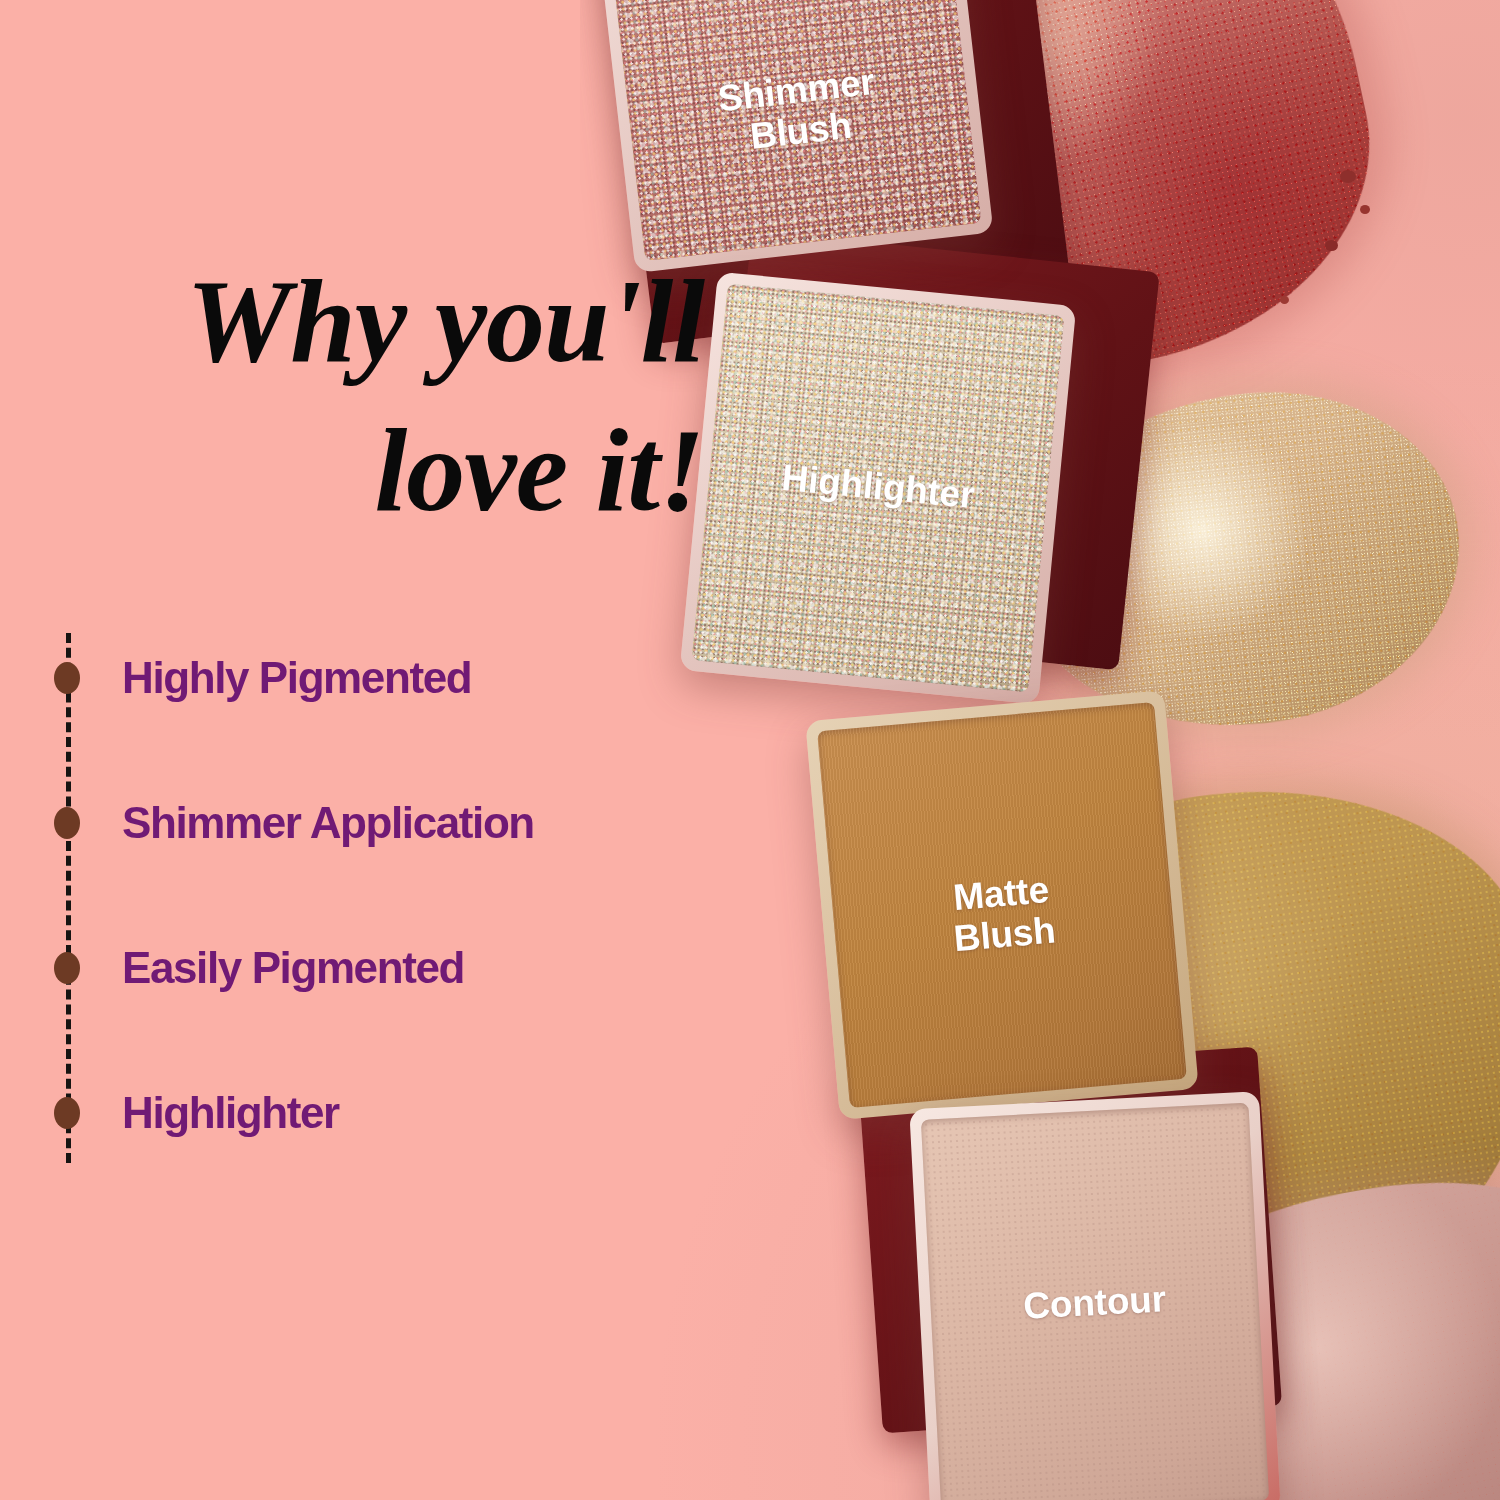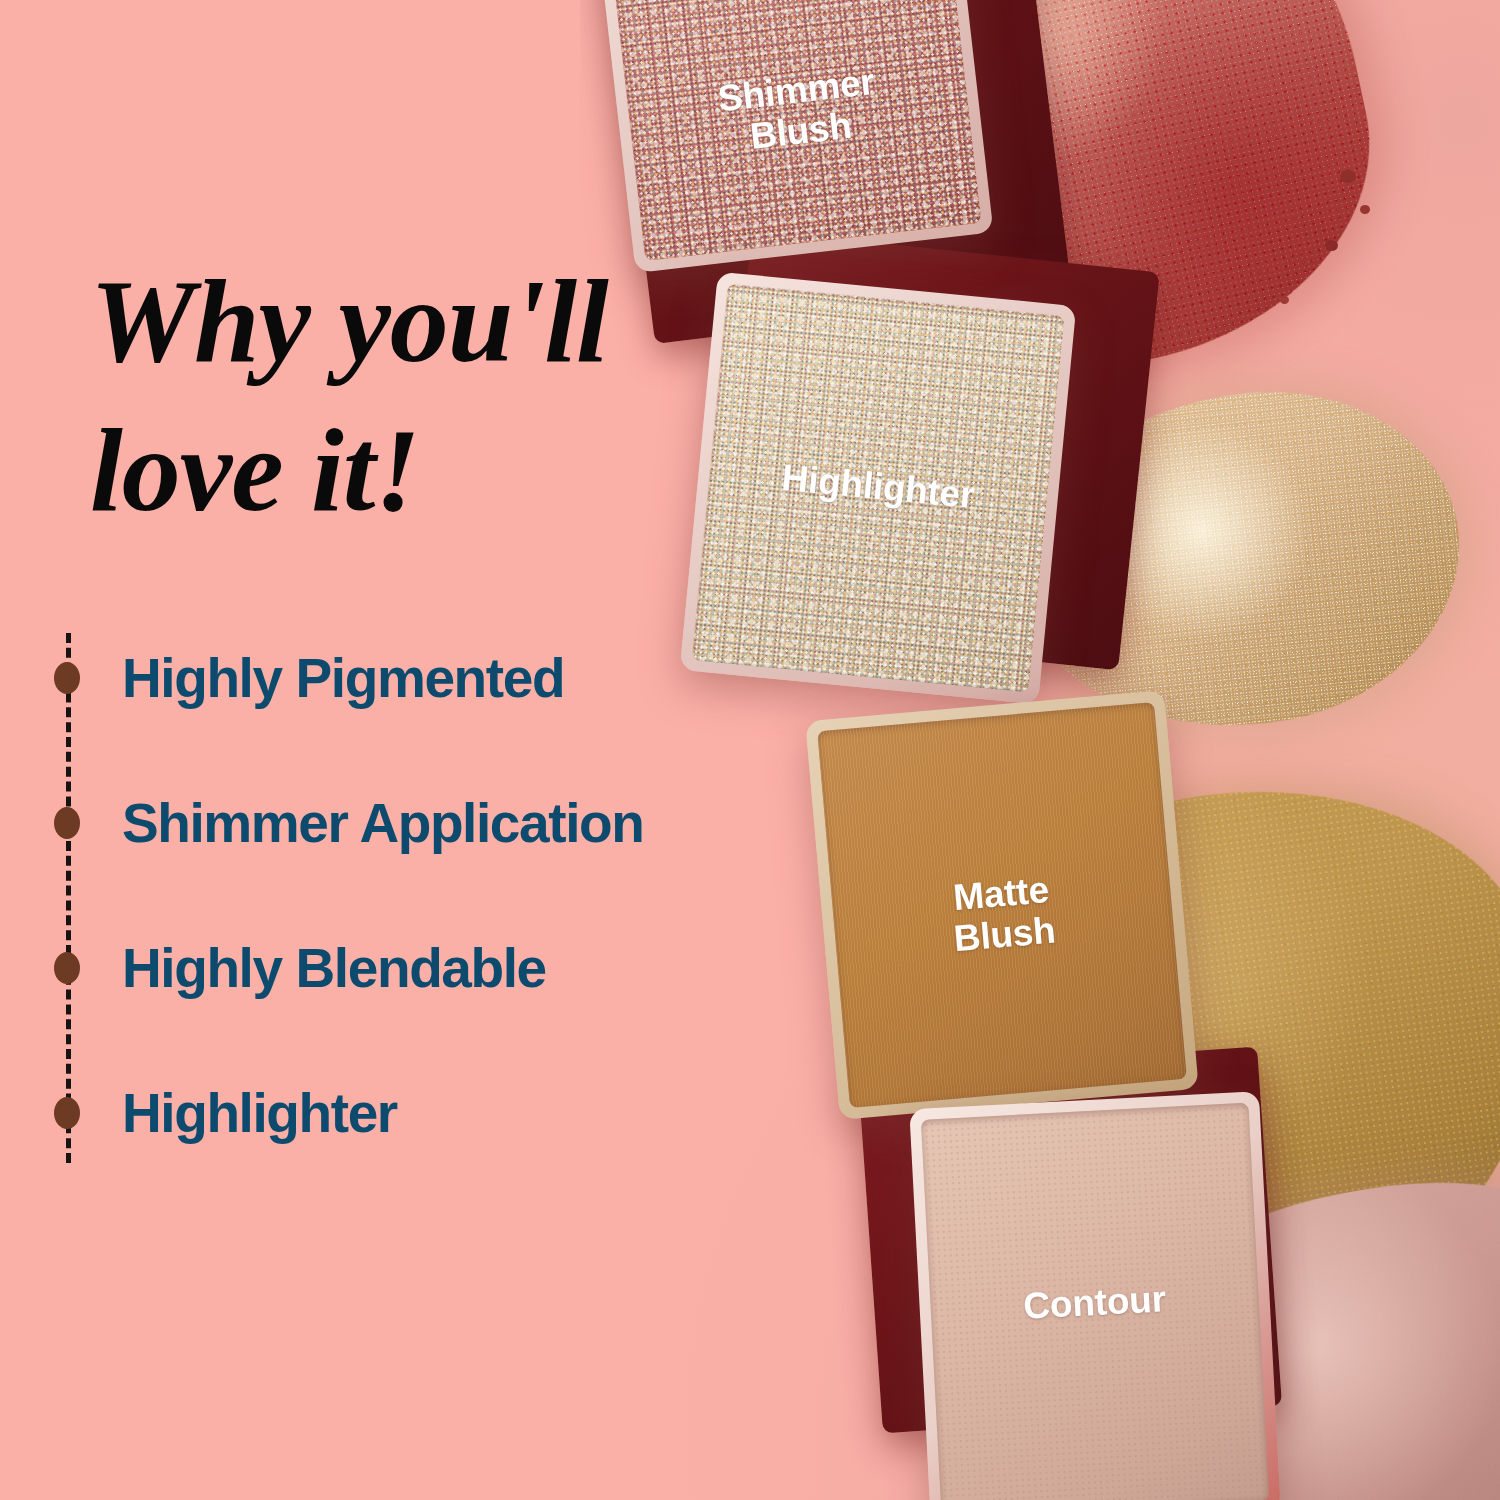--- a/index.html
+++ b/index.html
@@ -231,30 +231,31 @@
     background-image:
       radial-gradient(rgba(255,255,255,0.55) 24%, transparent 25%),
       radial-gradient(rgba(170,130,120,0.28) 22%, transparent 23%);
     background-size: 4px 4px, 6px 6px;
     background-position: 0 0, 2px 2px;
   }
 
   
   .headline {
     position: absolute;
-    left: 90px;
+    left: 84px;
     top: 248px;
     width: 620px;
     font-family: "Liberation Serif", serif;
     font-style: italic;
     font-weight: 700;
     font-size: 118px;
     line-height: 1.26;
     color: #0a0a0a;
     letter-spacing: -1px;
+    text-align: right;
   }
 
   .features {
     position: absolute;
     left: 46px;
     top: 605px;
     width: 760px;
   }
   .timeline {
     position: absolute;
@@ -273,23 +274,23 @@
   .dot {
     position: absolute;
     left: 8px;
     width: 26px;
     height: 32px;
     border-radius: 50%;
     background: #6d3a24;
   }
   .feature-label {
     margin-left: 76px;
-    font-size: 55px;
+    font-size: 44px;
     font-weight: 700;
-    color: #0c4a6e;
+    color: #701a75;
     letter-spacing: -1.4px;
     white-space: nowrap;
   }
 </style>
 </head>
 <body>
 
 <div id="canvas" style="background: rgb(251, 176, 167);">
 
   <div class="photo-half">
@@ -361,21 +362,21 @@
       <span class="feature-label">Highly Pigmented</span>
     </div>
 
     <div class="feature">
       <span class="dot" style="background: rgb(109, 58, 36);"></span>
       <span class="feature-label">Shimmer Application</span>
     </div>
 
     <div class="feature">
       <span class="dot" style="background: rgb(109, 58, 36);"></span>
-      <span class="feature-label">Highly Blendable</span>
+      <span class="feature-label">Easily Pigmented</span>
     </div>
 
     <div class="feature">
       <span class="dot" style="background: rgb(109, 58, 36);"></span>
       <span class="feature-label">Highlighter</span>
     </div>
 
   </div>
 
 </div>

